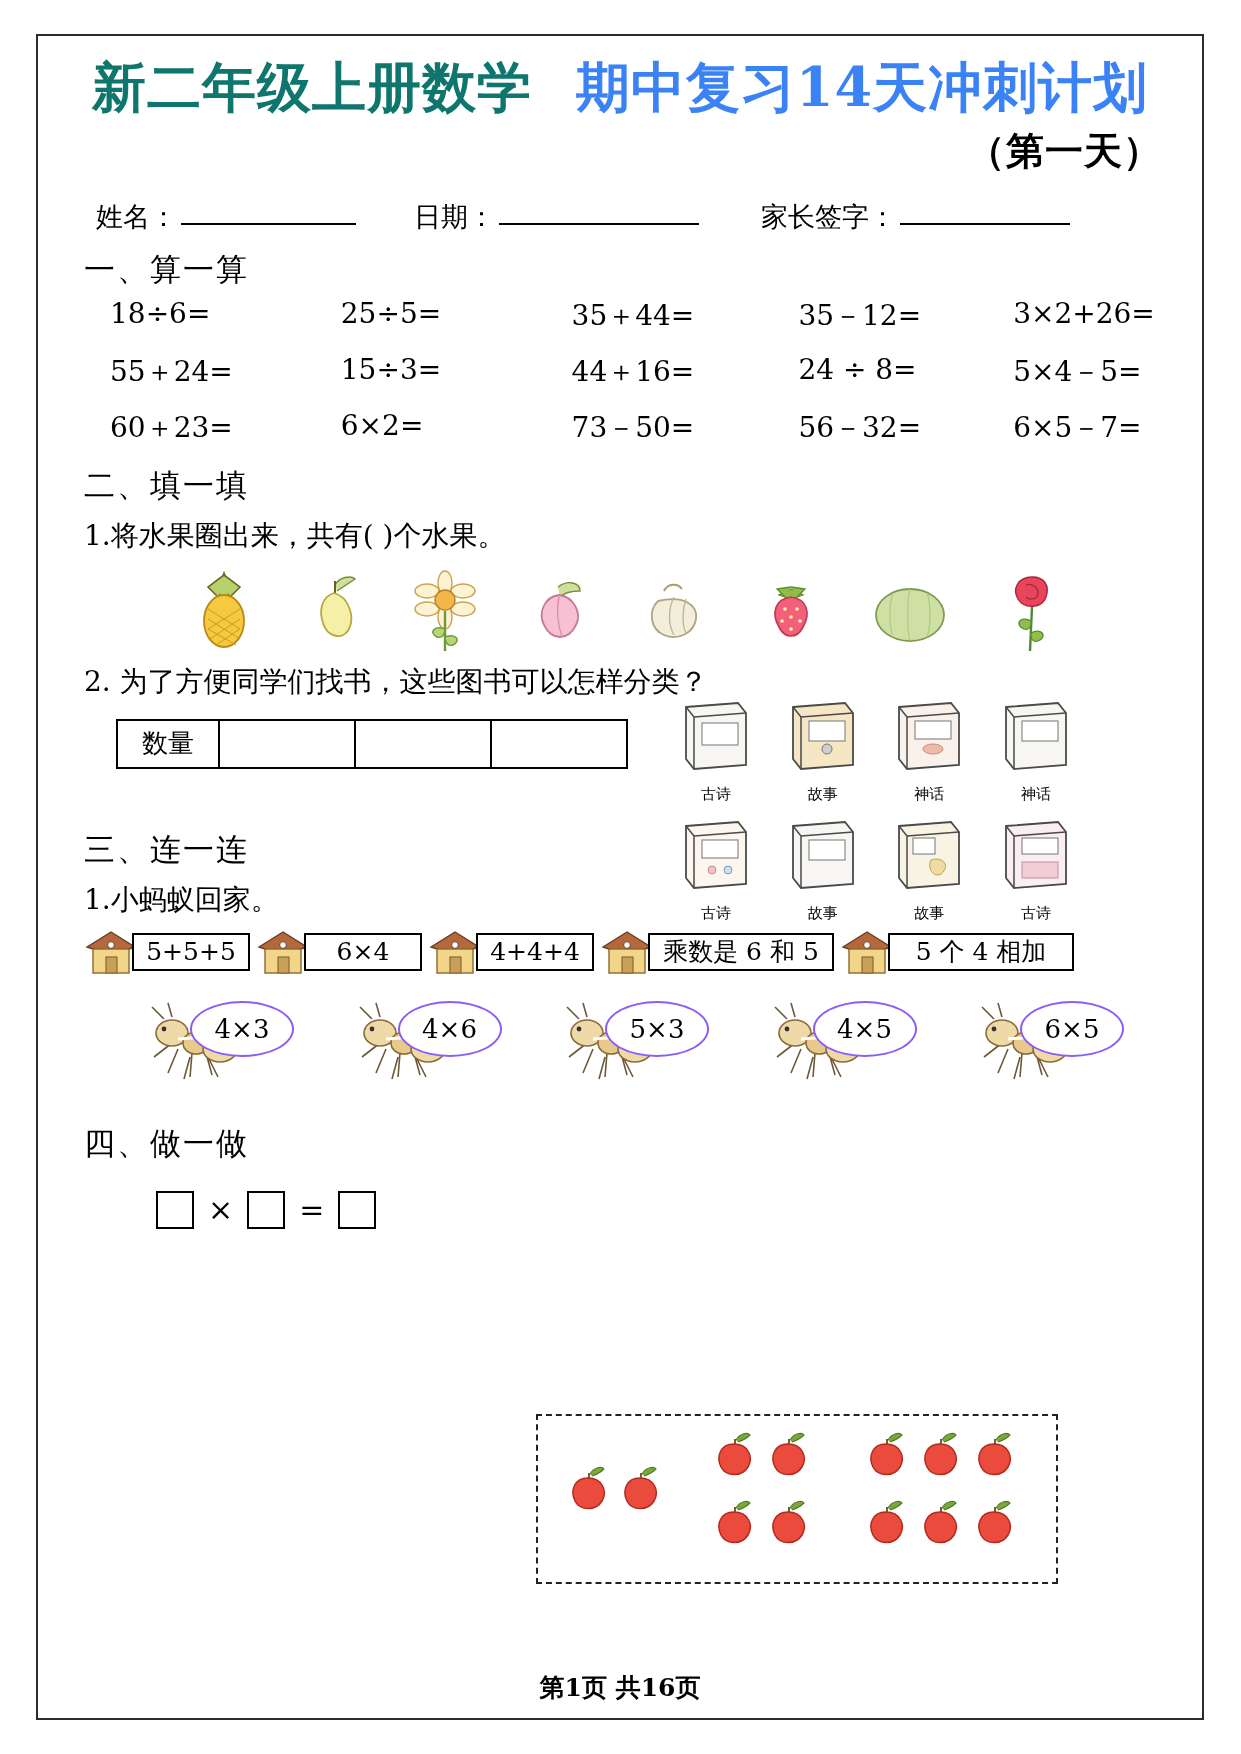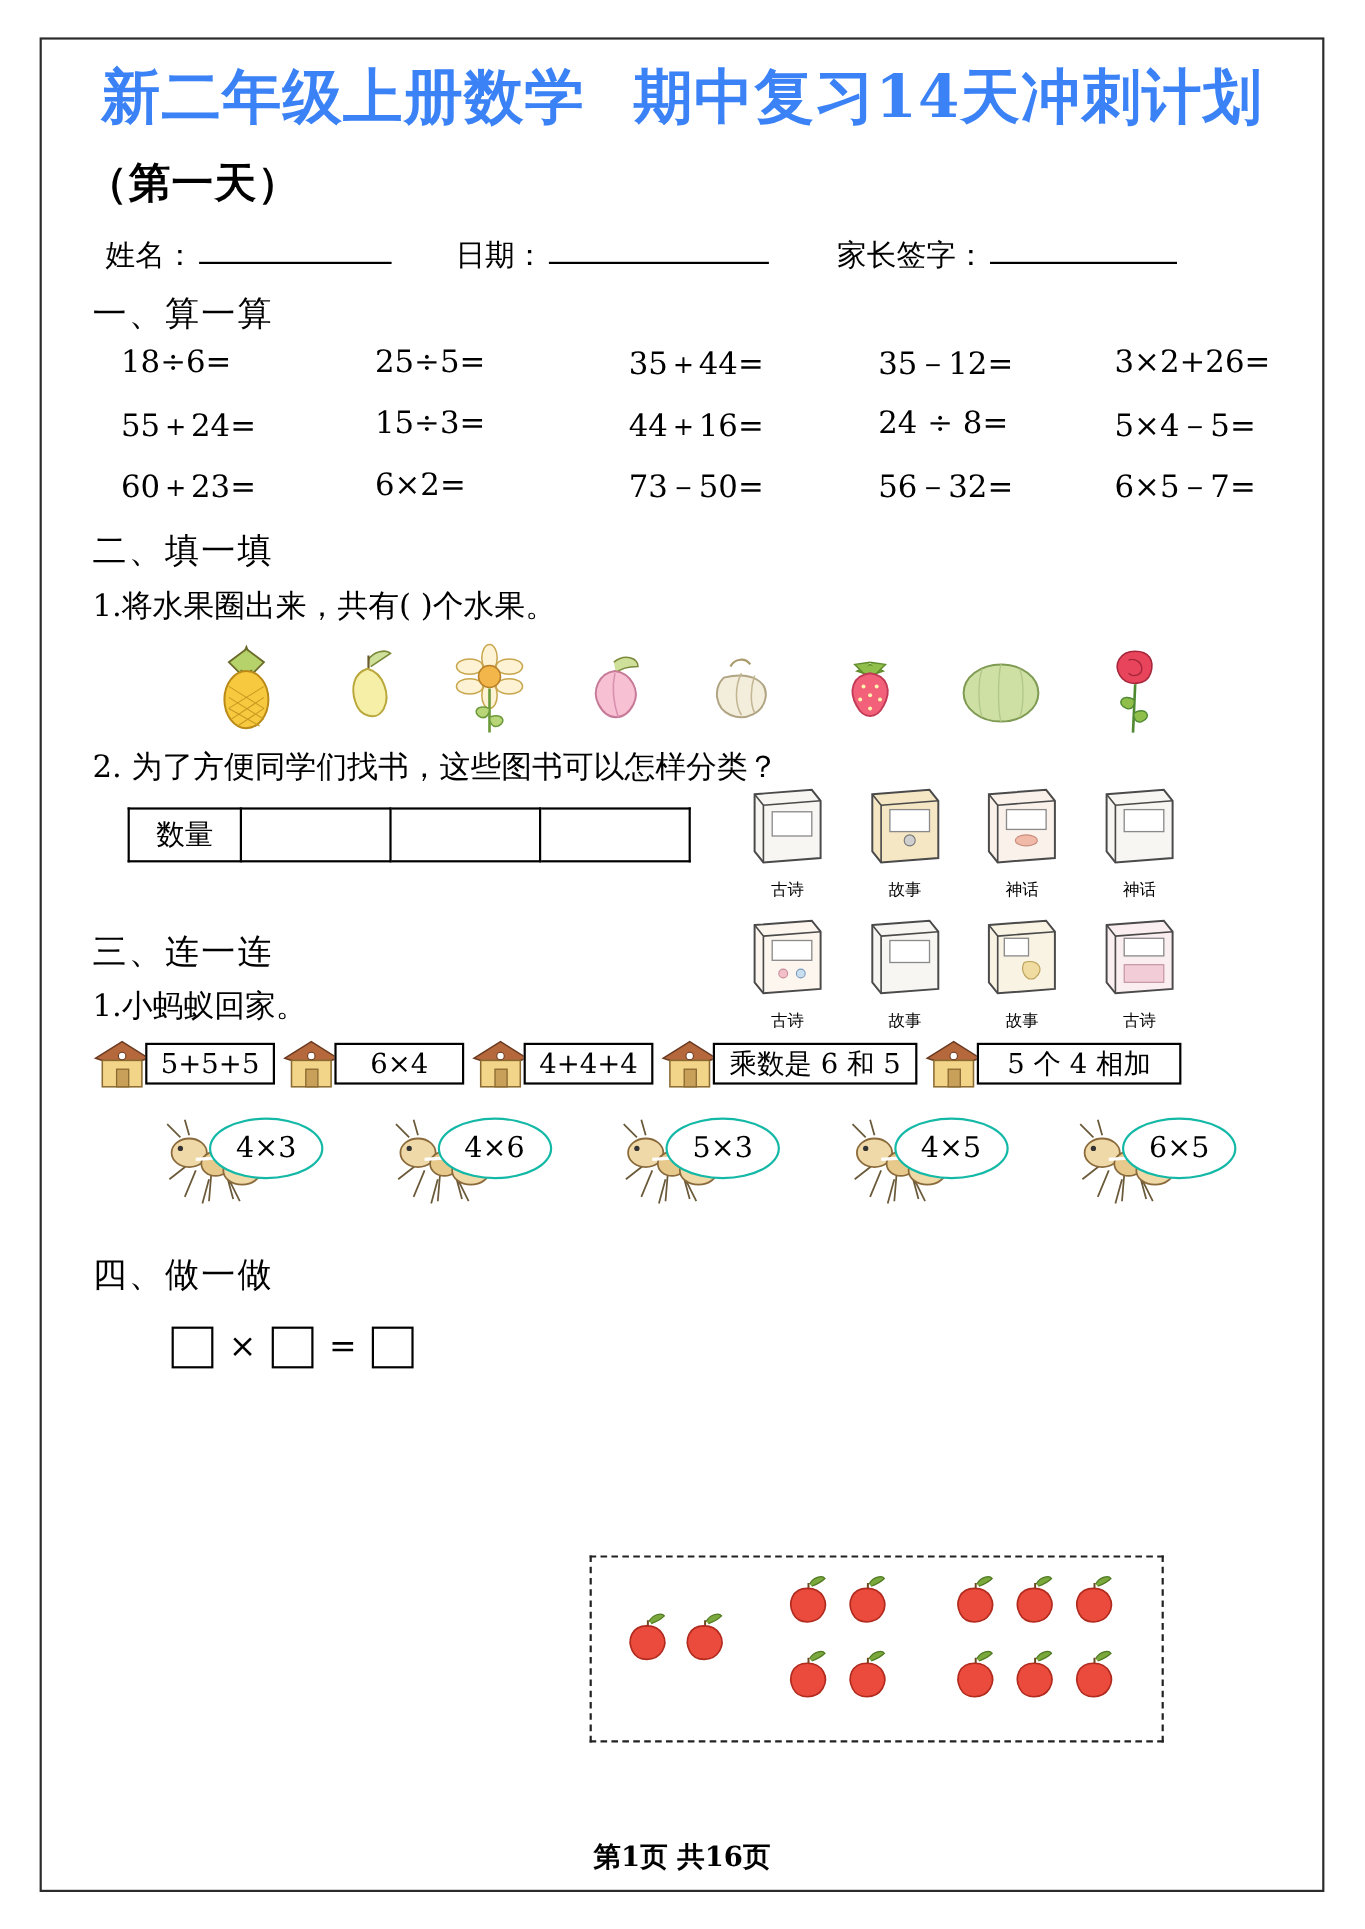--- a/index.html
+++ b/index.html
@@ -31,28 +31,28 @@
   .title-row {
     text-align: center;
     white-space: nowrap;
     font-family: "DejaVu Serif", "Liberation Serif", serif;
     font-weight: bold;
     font-size: 54px;
     letter-spacing: 1px;
     line-height: 1.18;
     margin-top: 6px;
   }
-  .title-black { color: #3b82f6; }
+  .title-black { color: #0f766e; }
   .title-red { color: #3b82f6; margin-left: 44px; }
   .subtitle {
-    text-align: left;
+    text-align: right;
     font-family: "DejaVu Serif", "Liberation Serif", serif;
     font-weight: bold;
     font-size: 38px;
-    margin-top: 21px;
+    margin-top: 6px;
     letter-spacing: 1px;
   }
 
   
   .name-row {
     display: flex;
     align-items: flex-end;
     margin-top: 22px;
     font-size: 27px;
     font-family: "DejaVu Serif", "Liberation Serif", serif;
@@ -191,21 +191,21 @@
     display: flex;
     justify-content: space-between;
     width: 1000px;
     margin: 22px 0 0 60px;
   }
   .ant-item { position: relative; width: 170px; height: 96px; }
   .ant-bubble {
     position: absolute;
     left: 52px; top: 4px;
     width: 104px; height: 56px;
-    border: 2px solid #14b8a6;
+    border: 2px solid #8b5cf6;
     border-radius: 50%;
     background: #fff;
     display: flex;
     align-items: center;
     justify-content: center;
     font-family: "DejaVu Serif", "Liberation Serif", serif;
     font-size: 26px;
     z-index: 3;
   }
 

